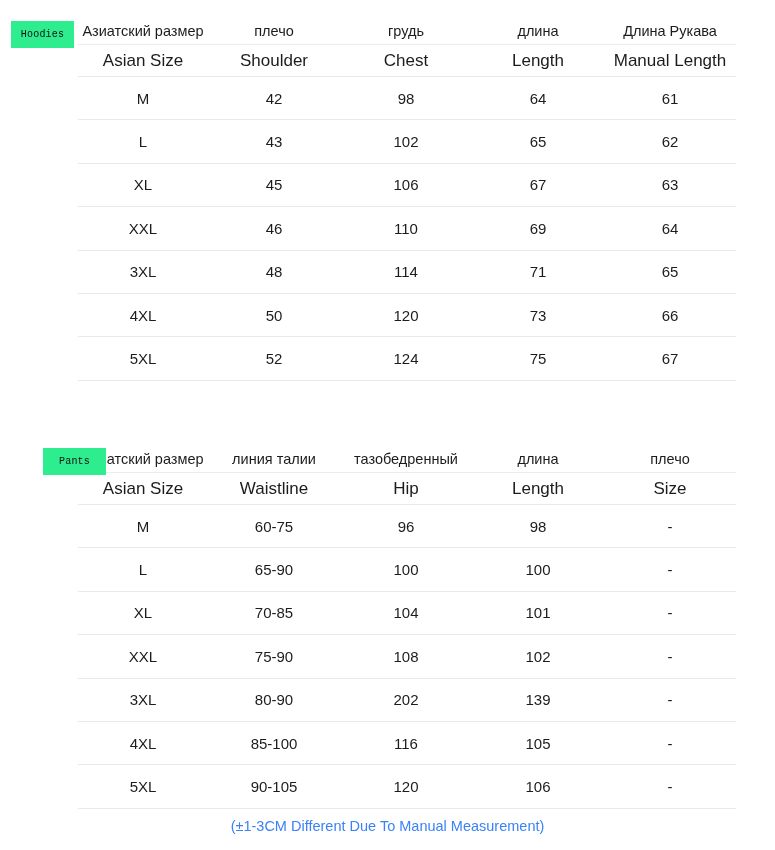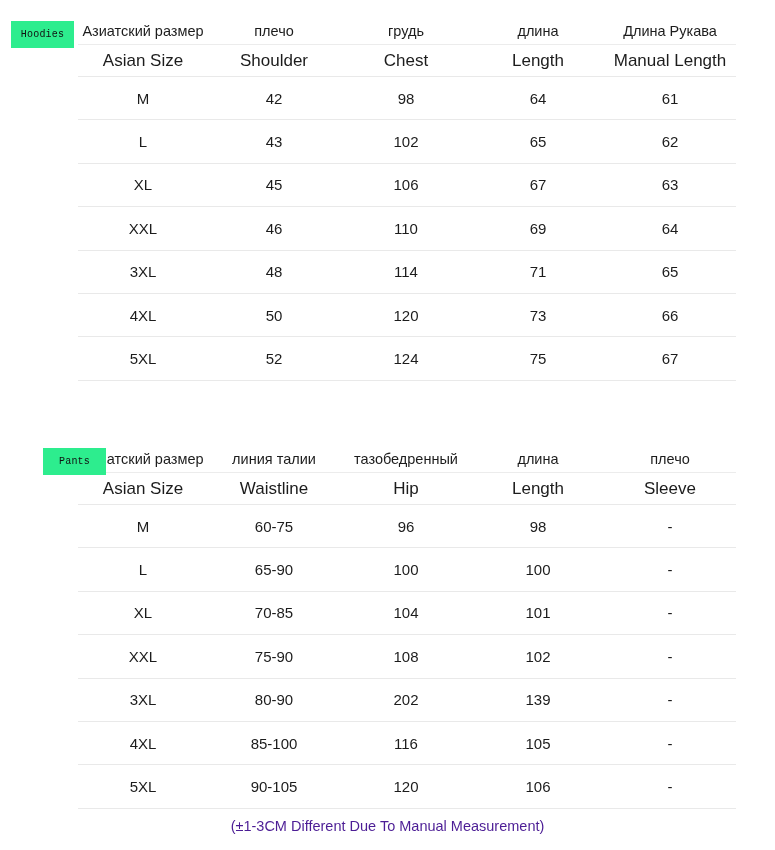--- a/index.html
+++ b/index.html
@@ -77,21 +77,21 @@
     height: 42.4px;
   }
 
   .footnote {
     position: absolute;
     left: 0;
     top: 818px;
     width: 775px;
     text-align: center;
     font-size: 14.5px;
-    color: #4c1d95;
+    color: #3b82f6;
   }
 </style>
 </head>
 <body>
 
 <div class="chart-block" id="hoodies-block">
 
   <div class="badge" id="hoodies-badge">Hoodies</div>
 
   <table class="size-table">
@@ -189,21 +189,21 @@
         <td>линия талии</td>
         <td>тазобедренный</td>
         <td>длина</td>
         <td>плечо</td>
       </tr>
       <tr class="head-en">
         <td>Asian Size</td>
         <td>Waistline</td>
         <td>Hip</td>
         <td>Length</td>
-        <td>Sleeve</td>
+        <td>Size</td>
       </tr>
 
       <tr class="data-row">
         <td>M</td>
         <td>60-75</td>
         <td>96</td>
         <td>98</td>
         <td>-</td>
       </tr>
       <tr class="data-row">

